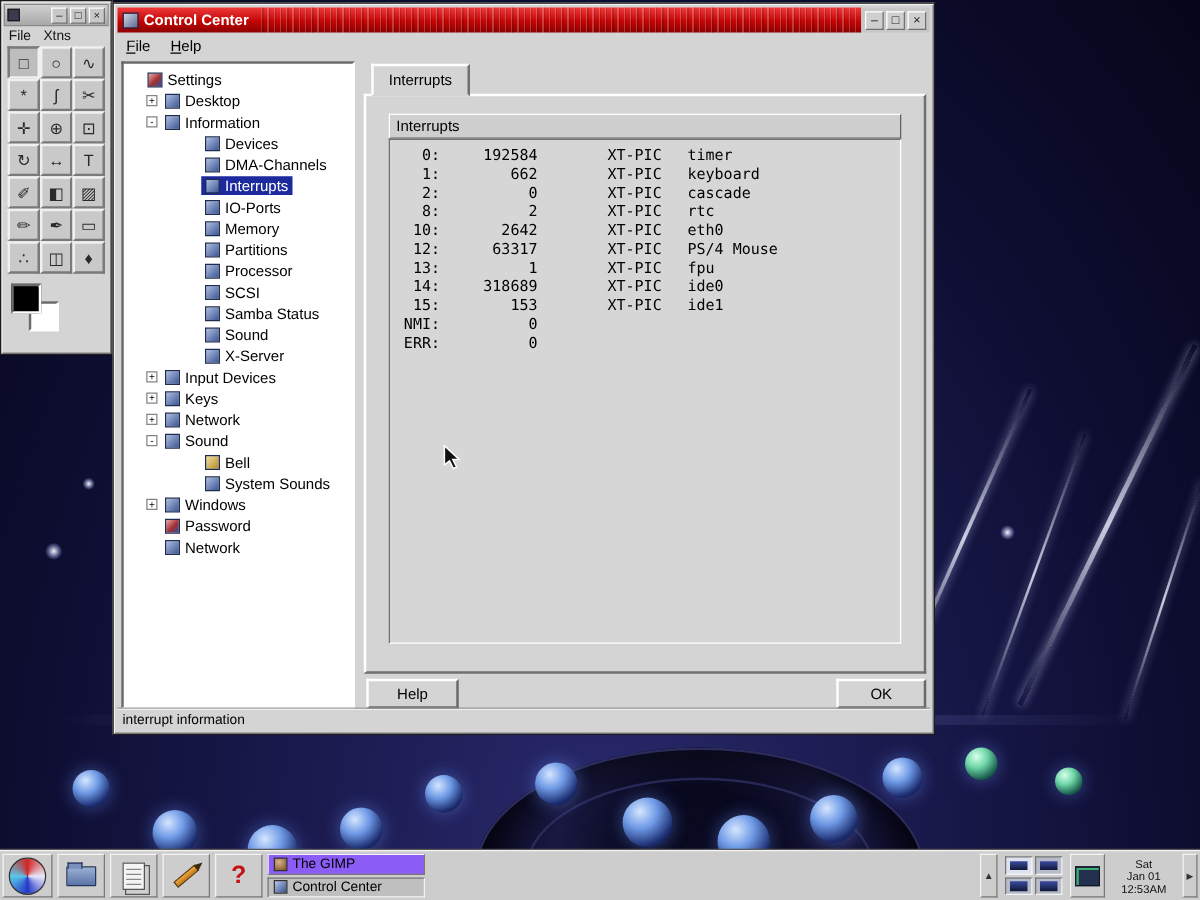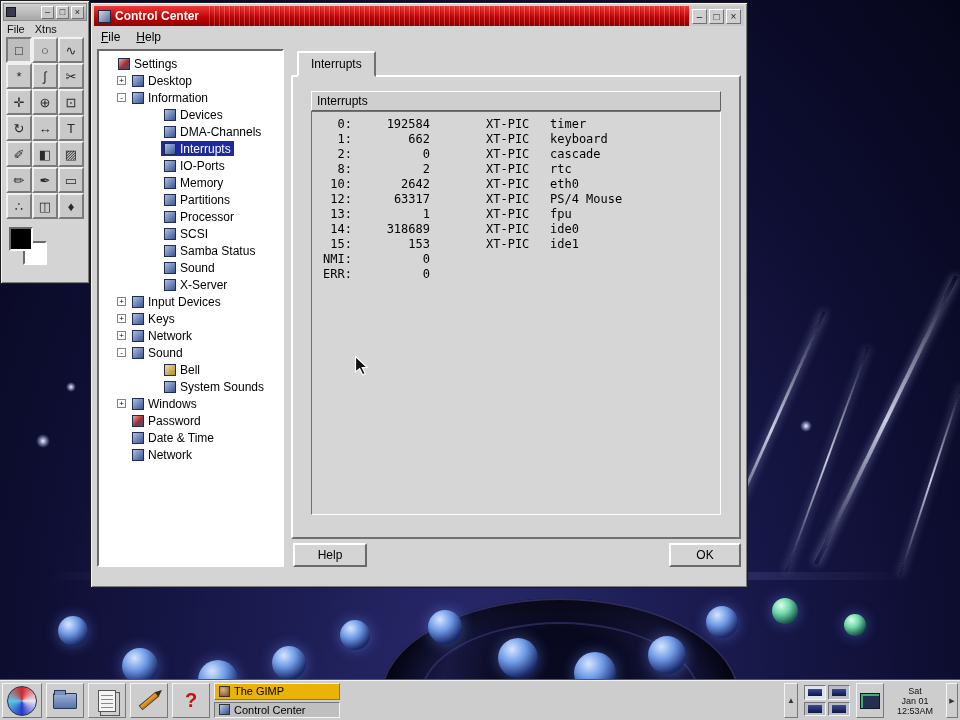--- a/index.html
+++ b/index.html
@@ -119,21 +119,21 @@
             box-shadow:3px 3px 0 #cfcfcf, 3px 3px 0 1px #555; }
   .papers-shape::before { content:""; position:absolute; left:2px; top:4px; width:12px; height:1px;
             background:#888; box-shadow:0 4px 0 #888, 0 8px 0 #888, 0 12px 0 #888; }
   .pencil-shape { width:22px; height:6px; background:linear-gradient(180deg,#f0a83a,#c07818);
             border:1px solid #5e3a08; transform:rotate(-40deg); position:relative; }
   .pencil-shape::after { content:""; position:absolute; right:-7px; top:-1px;
             border-left:7px solid #3a2a10; border-top:3px solid transparent; border-bottom:3px solid transparent; }
   .help-glyph { font-size:20px; font-weight:bold; color:#c41010; }
   #tasks { width:126px; display:flex; flex-direction:column; gap:2px; justify-content:center; }
   .task { height:17px; display:flex; align-items:center; gap:4px; padding:0 4px; font-size:11px;
-          background:#eab308; border:1px solid; border-color:#f4f4f4 #777 #777 #f4f4f4;
+          background:#8b5cf6; border:1px solid; border-color:#f4f4f4 #777 #777 #f4f4f4;
           white-space:nowrap; overflow:hidden; }
   .task.active { background:#bfbfbf; border-color:#777 #f4f4f4 #f4f4f4 #777; }
   .task-icon { width:11px; height:11px; flex:none; border:1px solid #333; }
   .task-icon.gimp { background:radial-gradient(circle at 35% 30%, #d8b48a, #7a4a22); }
   .task-icon.ccicon { background:linear-gradient(135deg,#b8c8ea,#34508e); }
   #tb-spacer { flex:1; }
   #uparrow { width:14px; font-size:8px; color:#333; }
   #pager { width:50px; display:grid; grid-template-columns:1fr 1fr; grid-template-rows:1fr 1fr; gap:2px; padding:2px; }
   .pcell { border:1px solid; border-color:#777 #f4f4f4 #f4f4f4 #777; background:#b8bcc8;
            display:flex; align-items:center; justify-content:center; }
@@ -388,27 +388,20 @@
           <span class="exp noexp"></span>
           <span class="hl">
             <span class="ticon red"></span>
             <span class="tlabel">Password</span>
           </span>
         </div>
       <div class="trow lvl1">
           <span class="exp noexp"></span>
           <span class="hl">
             <span class="ticon"></span>
-            <span class="tlabel">Date &amp; Time</span>
-          </span>
-        </div>
-      <div class="trow lvl1">
-          <span class="exp noexp"></span>
-          <span class="hl">
-            <span class="ticon"></span>
             <span class="tlabel">Network</span>
           </span>
         </div>
     </div>
 
     <div id="tab">Interrupts</div>
     <div id="tabpanel">
       <div id="grouphead">Interrupts</div>
       <div id="intr-content">
         <div class="irow"><span class="ci">0:</span><span class="cc-col">192584</span><span class="ct">XT-PIC</span><span class="cd">timer</span></div>
@@ -420,20 +413,21 @@
         <div class="irow"><span class="ci">13:</span><span class="cc-col">1</span><span class="ct">XT-PIC</span><span class="cd">fpu</span></div>
         <div class="irow"><span class="ci">14:</span><span class="cc-col">318689</span><span class="ct">XT-PIC</span><span class="cd">ide0</span></div>
         <div class="irow"><span class="ci">15:</span><span class="cc-col">153</span><span class="ct">XT-PIC</span><span class="cd">ide1</span></div>
         <div class="irow"><span class="ci">NMI:</span><span class="cc-col">0</span><span class="ct"></span><span class="cd"></span></div>
         <div class="irow"><span class="ci">ERR:</span><span class="cc-col">0</span><span class="ct"></span><span class="cd"></span></div>
       </div>
     </div>
 
     <div id="btn-help" class="pushbtn">Help</div>
     <div id="btn-ok" class="pushbtn">OK</div>
+    <div id="cc-status">interrupt information</div>
   </div>
 
   <div id="taskbar">
     <div id="kmenu" class="tb-btn">
         <div class="swirl"></div>
       </div>
     <div class="tb-btn launcher">
         <div class="folder-shape"></div>
       </div>
     <div class="tb-btn launcher">

